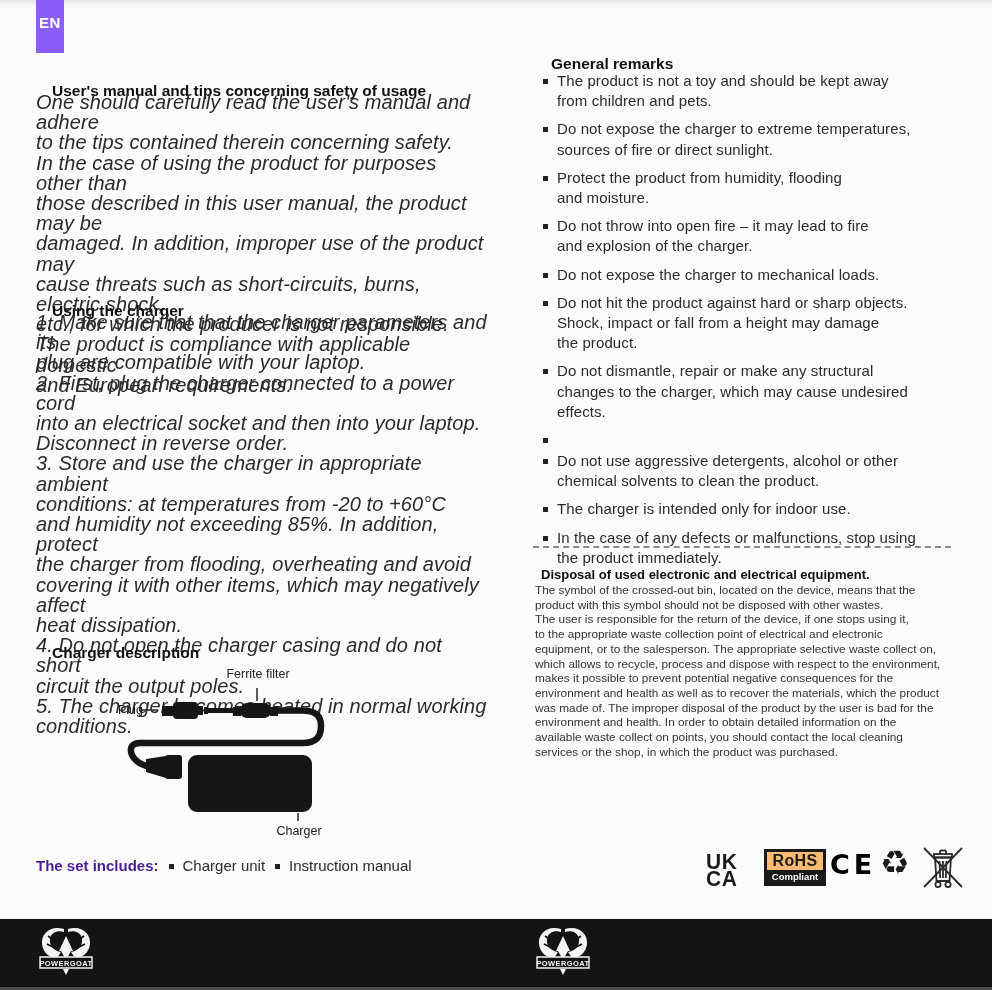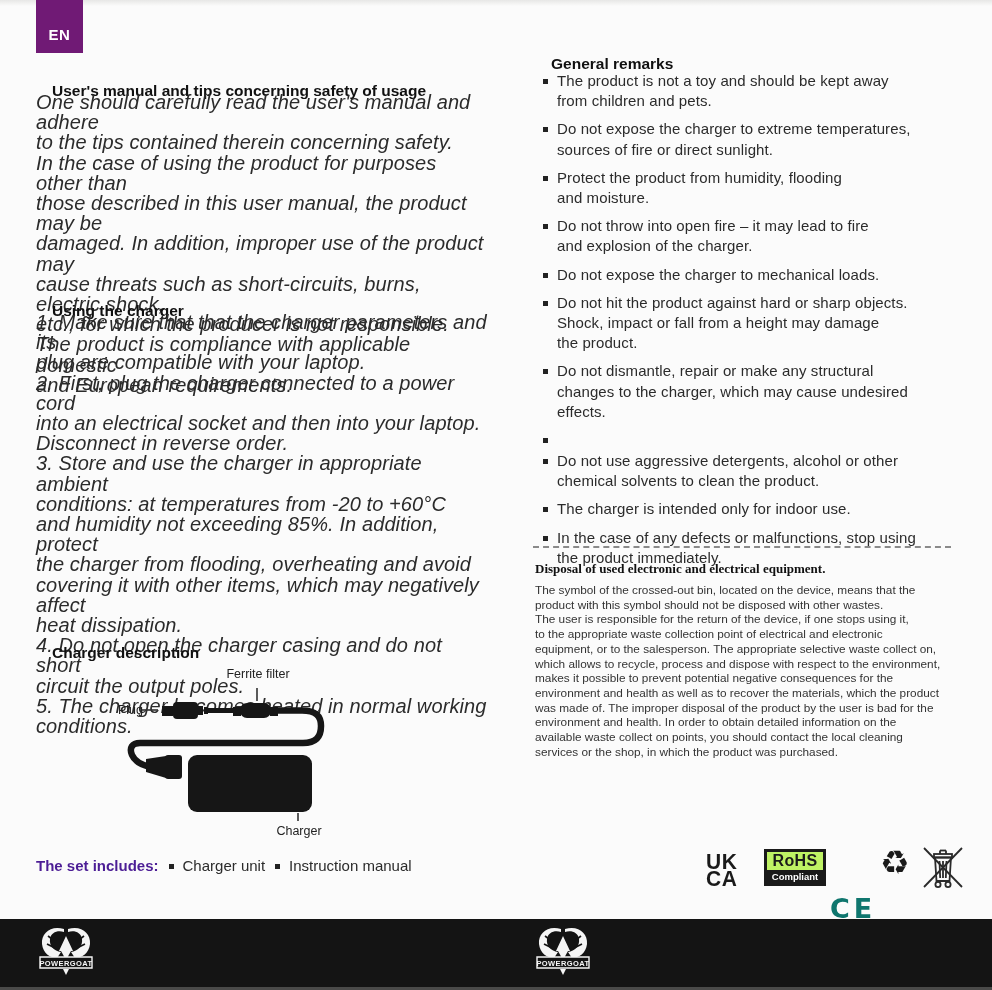--- a/index.html
+++ b/index.html
@@ -7,56 +7,56 @@
     position:relative;width:992px;height:990px;overflow:hidden;
     background:#fbfbfb;
     font-family:"Liberation Sans","DejaVu Sans",sans-serif;
     color:#2b2b2b;
   }
   .page::before{content:"";position:absolute;left:0;top:0;width:100%;height:6px;
     background:linear-gradient(#e7e7e6,rgba(255,255,255,0));}
   .abs{position:absolute;}
   .h{font-weight:bold;color:#101010;font-size:15.5px;line-height:18px;margin:16px;}
   .lines{white-space:pre-line;font-size:20px;line-height:20.2px;letter-spacing:0.1px;font-style:italic;}
-  .en-badge{left:36px;top:0;width:47px;height:53px;background:#701a75;
-    display:flex;align-items:flex-end;justify-content:center;padding-bottom:10px;box-sizing:border-box;}
+  .en-badge{left:36px;top:0;width:28px;height:53px;background:#8b5cf6;
+    display:flex;align-items:flex-end;justify-content:center;padding-bottom:22px;box-sizing:border-box;}
   .en-badge span{color:#fff;font-weight:bold;font-size:15px;letter-spacing:0.5px;}
 
   
   .col-left{left:36px;top:0;width:452px;height:910px;}
   .col-right{left:533px;top:0;width:428px;height:910px;}
 
   
   ul.remarks{list-style:none;margin:0;padding:0;}
   ul.remarks li{display:flex;gap:9px;margin:8px;}
   ul.remarks .sq{flex:0 0 auto;width:5px;height:5px;background:#222;margin-top:8px;}
   ul.remarks .li-text{white-space:pre-line;font-size:15px;line-height:20.2px;letter-spacing:0.1px;}
 
   .divider{border-top:2px dashed #8a8a8a;width:418px;}
-  .h-small{font-weight:bold;color:#101010;font-size:13px;margin:0;font-family:Liberation Serif, serif;}
+  .h-small{font-weight:bold;color:#101010;font-size:13px;margin:6px;}
   .small-lines{white-space:pre-line;font-size:11.8px;line-height:14.7px;color:#333;}
 
   
   .set-line{font-size:15px;color:#2b2b2b;white-space:nowrap;}
   .set-line .lbl-b{font-weight:bold;color:#4c1d95;}
   .set-item{margin-left:10px;}
   .set-item::before{content:"";display:inline-block;width:5px;height:5px;background:#222;
     margin-right:9px;vertical-align:2px;}
 
   
   .diag-lbl{position:absolute;font-size:12.5px;color:#222;}
 
   
   .ukca{left:706px;top:853px;font-weight:800;font-size:21px;line-height:15.5px;
     letter-spacing:0.5px;color:#1a1a1a;transform:scaleY(1.05);transform-origin:top left;}
-  .rohs{left:764px;top:849px;width:56px;border:3px solid #1a1a1a;background:#bef264;text-align:center;}
+  .rohs{left:764px;top:849px;width:56px;border:3px solid #1a1a1a;background:#fdba74;text-align:center;}
   .rohs .rohs-t{font-weight:800;font-size:16px;line-height:18px;color:#1a1a1a;letter-spacing:0.3px;}
   .rohs .rohs-s{background:#1a1a1a;color:#fff;font-size:9.5px;line-height:13px;font-weight:bold;}
-  .ce{left:830px;top:849px;font-size:27px;font-weight:600;letter-spacing:4px;color:#0f766e;
-    font-family:"DejaVu Sans",sans-serif;margin-top:44px;}
+  .ce{left:830px;top:849px;font-size:27px;font-weight:600;letter-spacing:4px;color:#000000;
+    font-family:"DejaVu Sans",sans-serif;}
   .recycle{left:880px;top:843px;font-size:33px;color:#1a1a1a;font-family:"DejaVu Sans",sans-serif;}
 
   
   .footer{left:0;top:919px;width:992px;height:71px;background:#141414;}
   .footer::after{content:"";position:absolute;left:0;bottom:0;width:100%;height:3px;background:#4a4a49;}
   .goat-logo{position:absolute;top:4px;width:56px;height:54px;}
 </style>
 </head>
 <body>
 

